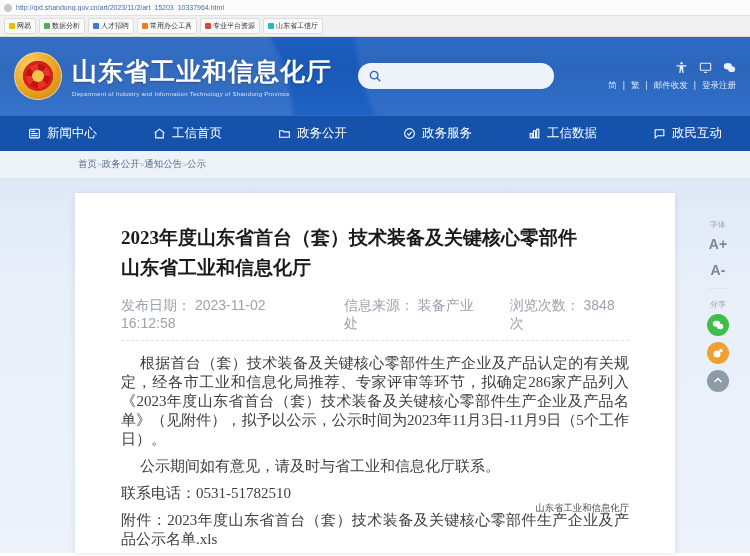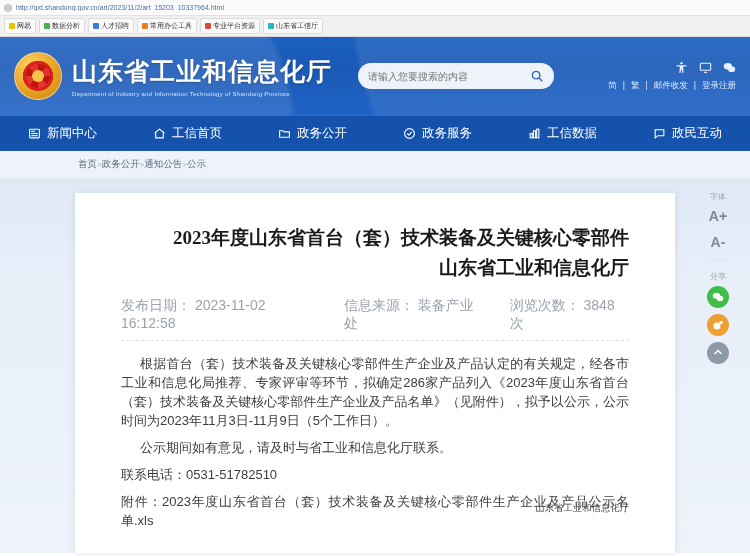--- a/index.html
+++ b/index.html
@@ -129,39 +129,39 @@
     position: relative; height: 374px;
     background: linear-gradient(180deg,#dfe9f6 0%, #e8eff9 30%, #eef3fa 100%);
     padding-top: 14px;
   }
   .paper {
     width: 600px; margin: 0 auto; background: #fff; height: 100%;
     box-shadow: 0 1px 6px rgba(30,60,110,.12);
     padding: 30px 46px 0 46px; position: relative;
   }
   .doc-title {
-    text-align: right; font-size: 19px; font-weight: bold; color: #1a1a1a;
+    text-align: left; font-size: 19px; font-weight: bold; color: #1a1a1a;
     line-height: 30px; font-family: "Liberation Serif", serif;
   }
   .meta {
     margin-top: 14px; display: flex; justify-content: center; gap: 26px;
     font-size: 14px; color: #9aa3ae; padding-bottom: 7px;
     border-bottom: 1px dashed #e3e3e3;
   }
-  .body-text { margin-top: 13px; font-size: 13px; color: #3d3d3d; line-height: 19px; }
+  .body-text { margin-top: 13px; font-size: 15px; color: #3d3d3d; line-height: 19px; font-family: Liberation Serif, serif; }
   .body-text p { margin-bottom: 8px; text-align: justify; }
   .body-text p.ind { text-indent: 19px; }
   .sign {
     position: absolute; right: 46px; bottom: 36px; text-align: right;
     font-size: 9.4px; color: #4a4a4a; line-height: 19px;
   }
 
   
   .rail {
-    position: absolute; right: 12px; top: 8px; width: 40px;
+    position: absolute; right: 12px; top: 36px; width: 40px;
     display: flex; flex-direction: column; align-items: center;
     gap: 2px; font-size: 8px; color: #8b95a3;
   }
   .rail .grp-label { font-size: 8px; color: #9aa3ae; margin-top: 4px; }
   .rail .btn {
     width: 26px; height: 24px; display: flex; align-items: center; justify-content: center;
     color: #7c8795; font-size: 14px; font-weight: bold;
   }
   .rail .circle {
     width: 22px; height: 22px; border-radius: 50%;
@@ -213,21 +213,20 @@
 <div class="site-head">
   <div class="emblem">
     <div class="gear"></div>
   </div>
   <div class="titles">
     <div class="cn">山东省工业和信息化厅</div>
     <div class="en">Department of Industry and Information Technology of Shandong Province</div>
   </div>
 
   <div class="search-wrap">
-    <input placeholder="请输入您要搜索的内容" style="">
     <svg class="mag" viewBox="0 0 24 24" fill="none" stroke="currentColor" stroke-width="2.4">
       <circle cx="10.5" cy="10.5" r="6.5"></circle>
         <line x1="15.5" y1="15.5" x2="21" y2="21"></line>
     </svg>
   </div>
 
   <div class="head-right">
     <div class="head-icons">
       <svg viewBox="0 0 24 24" fill="currentColor">
         <circle cx="12" cy="4" r="2.2"></circle>

